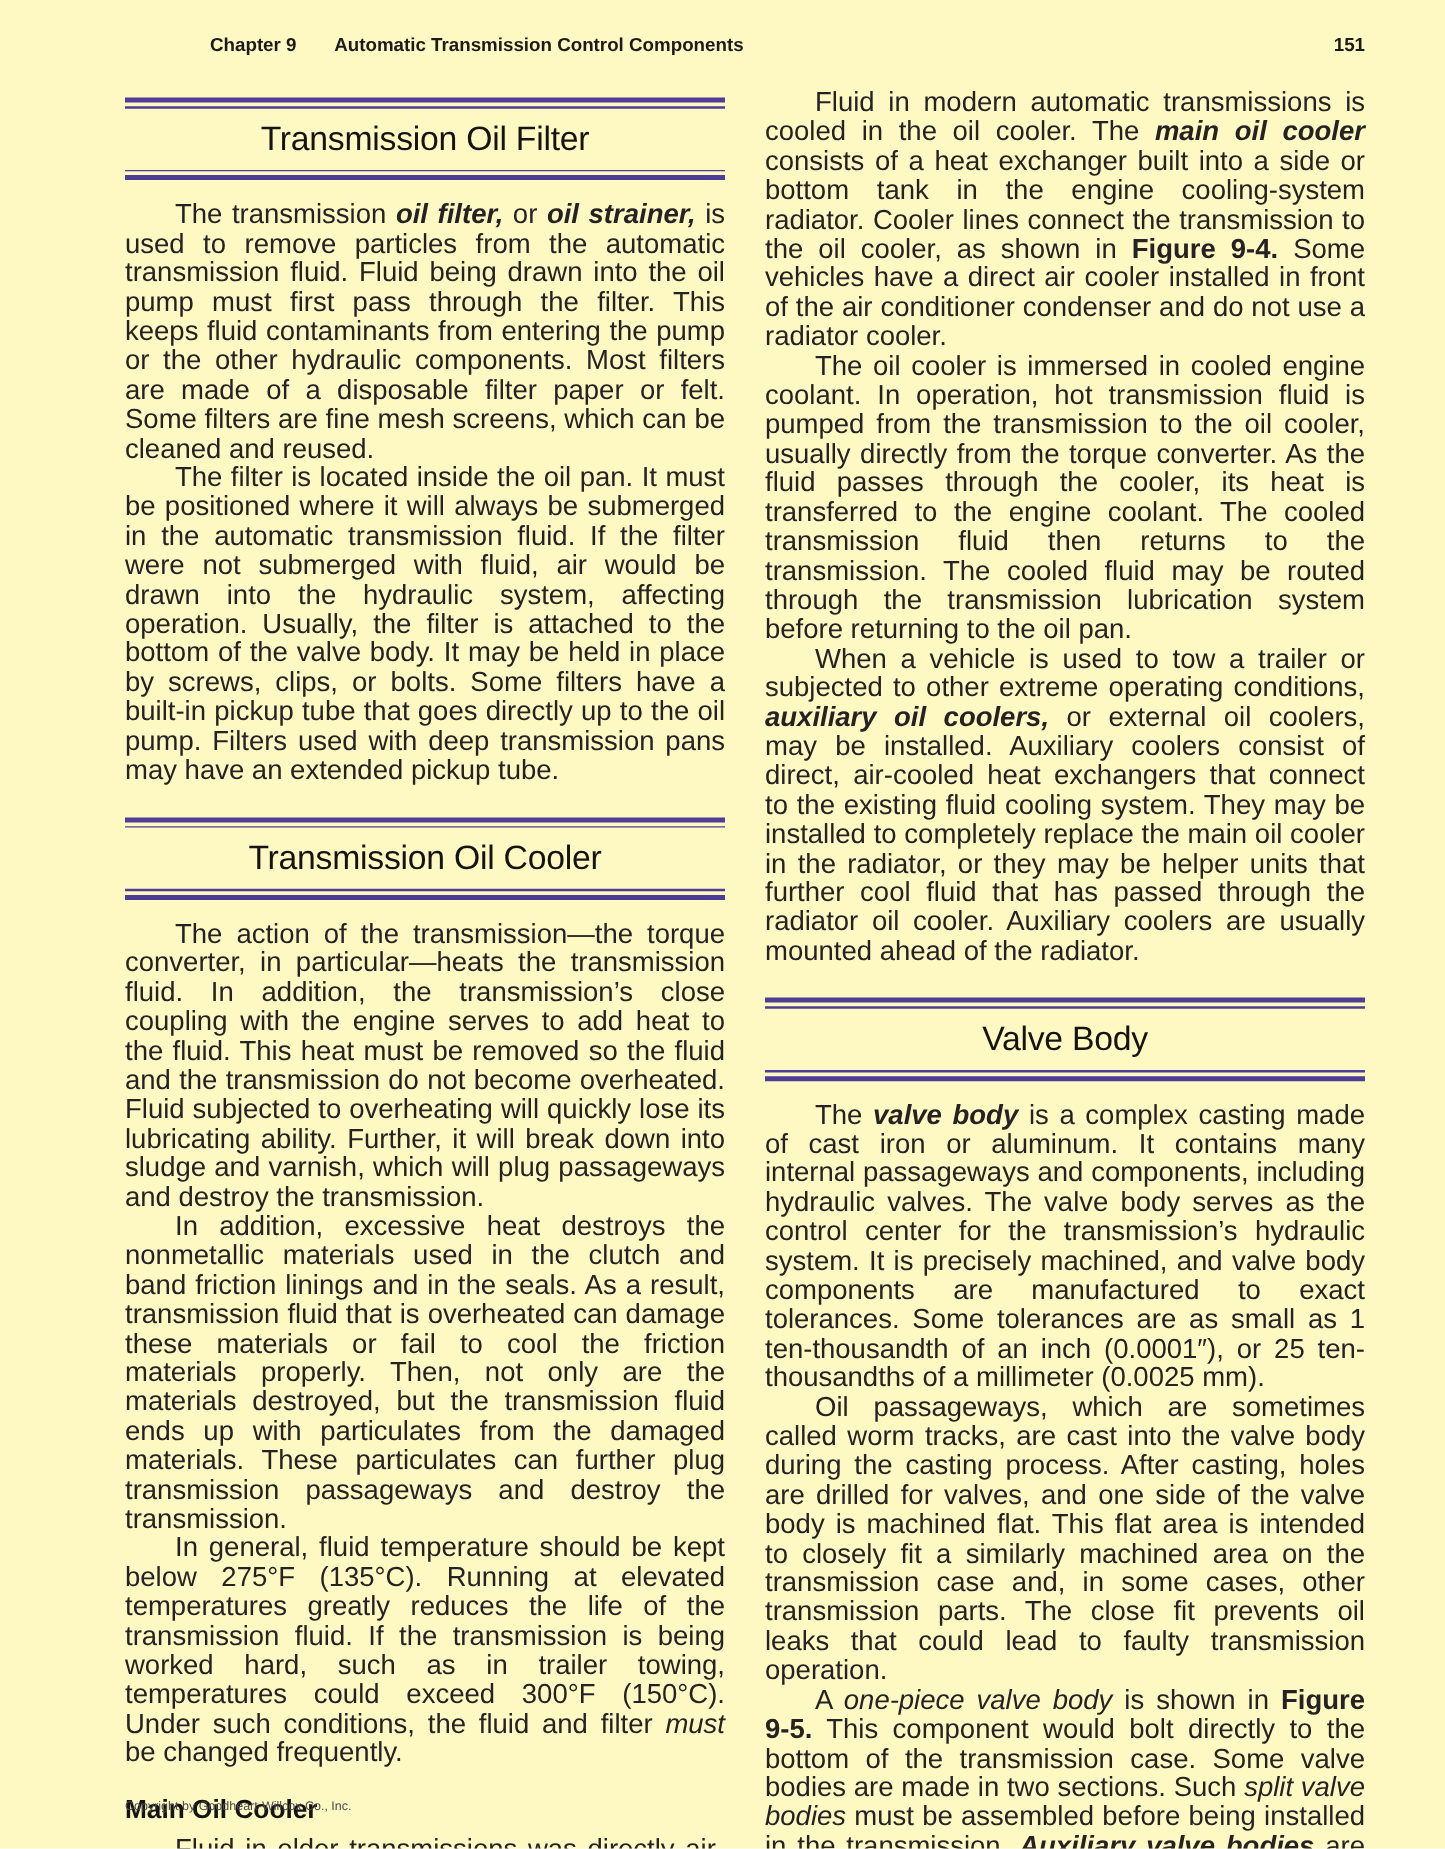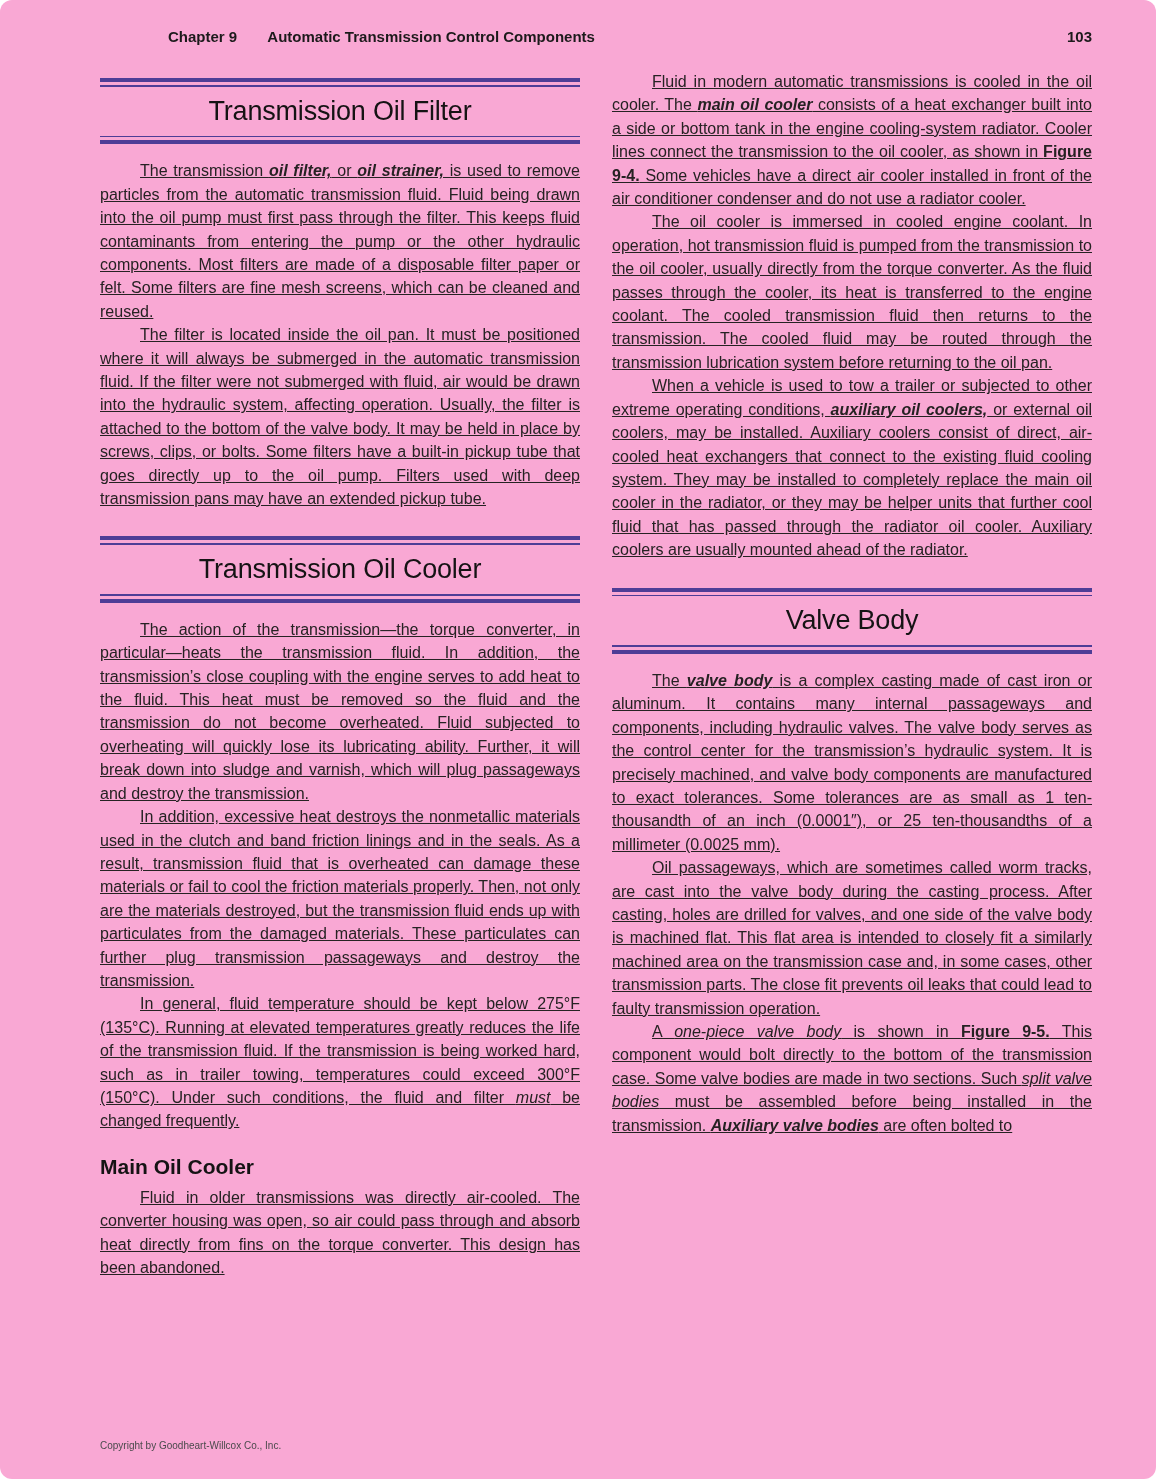--- a/index.html
+++ b/index.html
@@ -2,43 +2,42 @@
 <html lang="en" style="--accent: #4e3d96;"><head>
 <meta charset="utf-8">
 <style>
   :root { --accent: #4e3d96; --ink: #262223; }
   * { margin: 0; padding: 0; box-sizing: border-box; }
   html, body { background: #ffffff; }
   body { font-family: "Liberation Sans", "DejaVu Sans", sans-serif; color: var(--ink); }
   .page {
     position: relative;
     width: 1156px; height: 1479px;
-    background: #f9a8d4;
+    background: #fef9c3;
     overflow: hidden;
-    border-radius: 12px;
   }
   .running-header {
     position: absolute; top: 28px; left: 100px; right: 64px;
     font-size: 15px; font-weight: bold; color: #1c1a1b;
   }
   .running-header .chapter { margin-left: 68px; }
   .running-header .htitle { margin-left: 26px; }
   .running-header .page-num { position: absolute; right: 0; top: 0; }
   .columns {
     position: absolute; top: 70px; left: 100px;
     width: 992px;
     display: flex; gap: 32px;
   }
   .col { width: 480px; }
   .body-par {
-    font-size: 16px; line-height: 23.4px;
+    font-size: 22px; line-height: 23.4px;
     text-align: justify;
     text-indent: 40px;
     color: var(--ink);
-    hyphens: auto; text-decoration: underline; -webkit-hyphens: auto;
+    hyphens: auto; -webkit-hyphens: auto;
   }
   .seg-b  { font-weight: bold; }
   .seg-i  { font-style: italic; }
   .seg-bi { font-weight: bold; font-style: italic; }
   .section-box { margin: 8px 0 15px 0; }
   .section-box.spaced { margin-top: 26px; }
   .rules .thick { height: 4px;   background: var(--accent); }
   .rules .thin  { height: 1.7px; background: var(--accent); }
   .rules-top .thin  { margin-top: 3px; }
   .rules-bottom .thick { margin-top: 3px; }
@@ -58,21 +57,21 @@
   }
 </style>
 </head>
 <body>
 
 <div class="page">
 
   <div class="running-header">
     <span class="chapter">Chapter 9</span>
     <span class="htitle">Automatic Transmission Control Components</span>
-    <span class="page-num">103</span>
+    <span class="page-num">151</span>
   </div>
 
   <div class="columns">
 
     <div class="col">
 
       <div class="section-box">
         <div class="rules rules-top">
           <div class="thick"></div>
             <div class="thin"></div>

